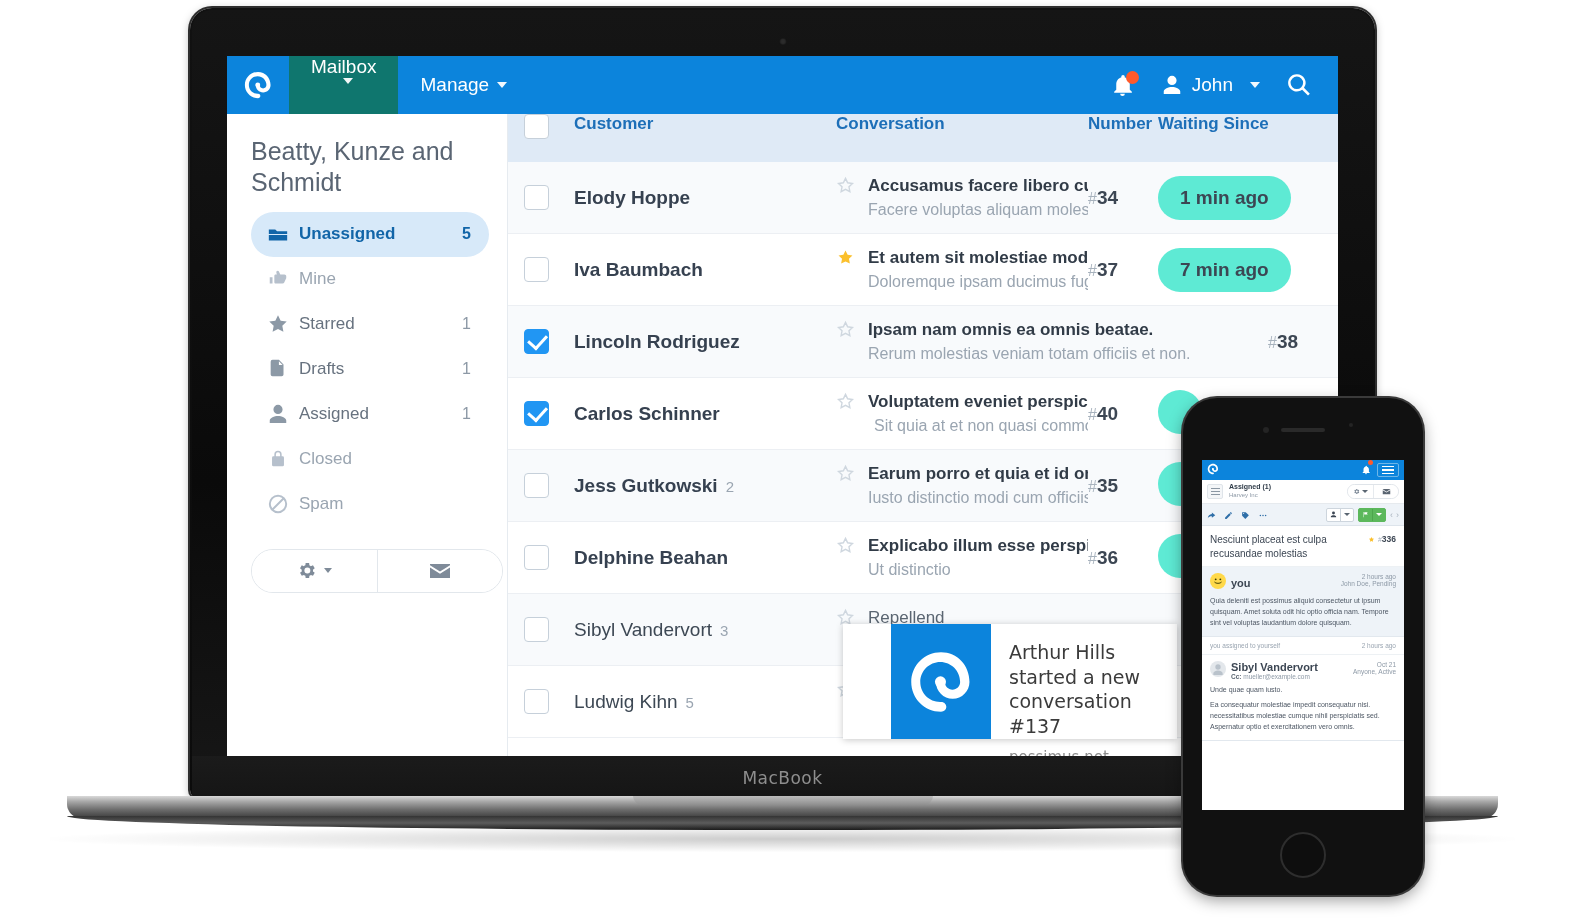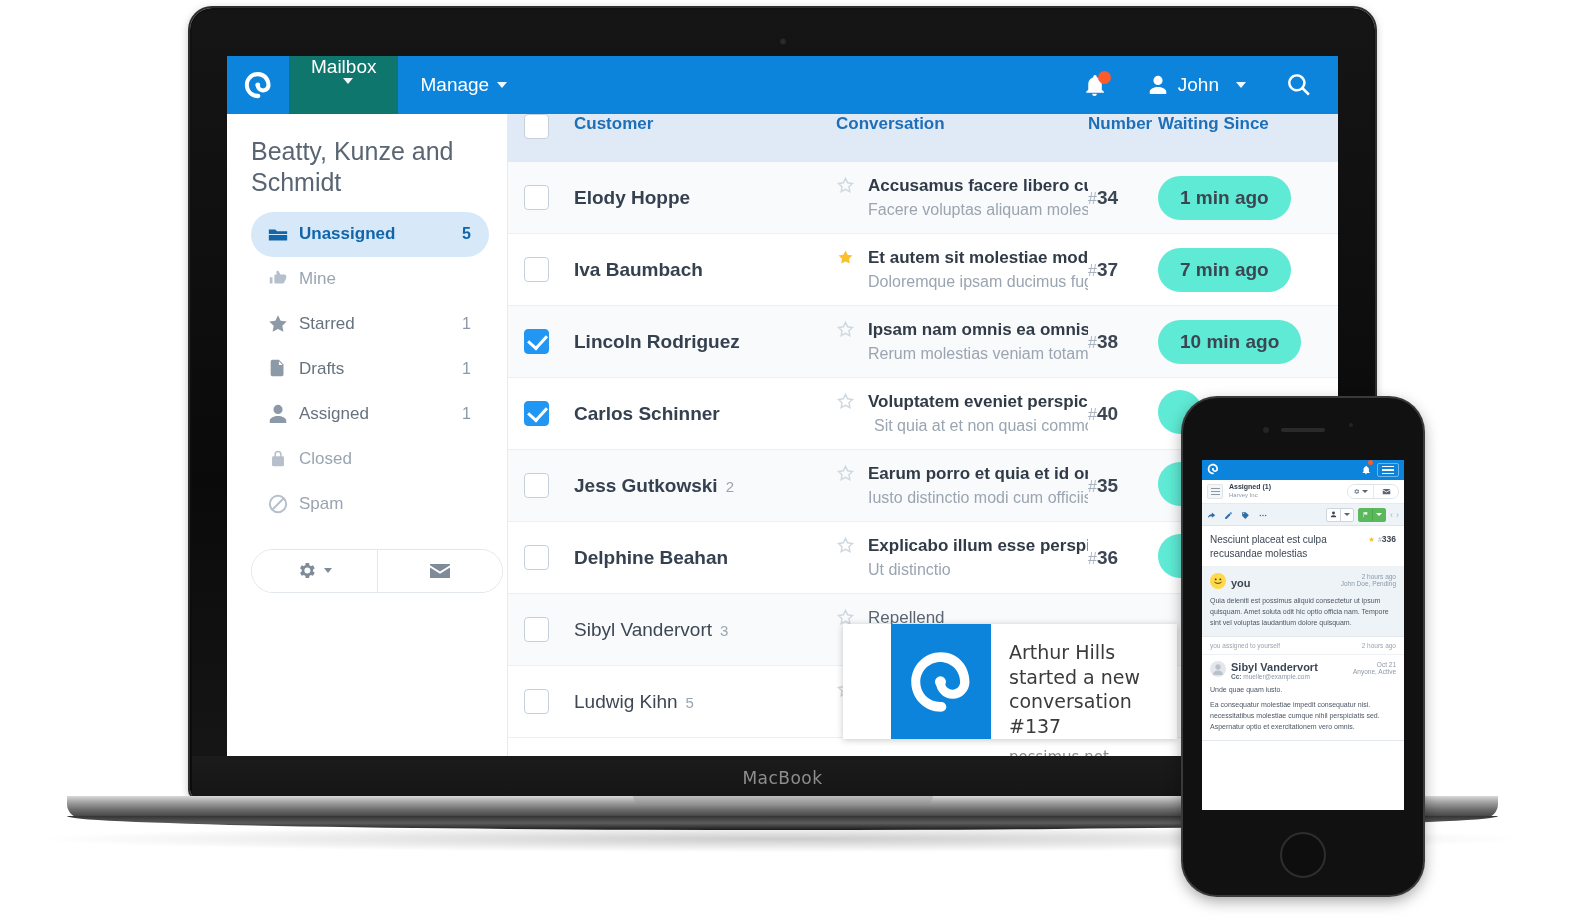--- a/index.html
+++ b/index.html
@@ -59,21 +59,21 @@
   
   .navbar { height:58px; background:#0c84dc; display:flex; align-items:stretch; position:relative; }
   .nav-logo { width:62px; display:flex; align-items:center; justify-content:center; }
   .nav-logo svg { width:30px; height:30px; }
   .nav-item {
     display:flex; align-items:center; padding:0 22px; color:#fff;
     font-size:19px; cursor:pointer; white-space:nowrap;
   }
   .nav-item.active { background:#0f766e;flex-direction:column; }
   .nav-caret { margin-left:8px; border-left:5px solid transparent; border-right:5px solid transparent; border-top:6px solid #fff; opacity:.95; }
-  .nav-right { margin-left:auto; display:flex; align-items:center; padding-right:26px; gap:40px; }
+  .nav-right { margin-left:auto; display:flex; align-items:center; padding-right:26px; gap:26px; }
   .nav-ico { color:#fff; display:flex; align-items:center; cursor:pointer; position:relative; }
   .nav-ico svg { fill:#fff; }
   .bell-dot { position:absolute; right:-4px; top:-2px; width:13px; height:13px; border-radius:50%; background:#ff5a2b; }
   .nav-user { display:flex; align-items:center; gap:9px; color:#fff; font-size:19px; cursor:pointer; }
 
   
   .app-body { display:flex; height:642px; background:#fff; }
 
   
   .sidebar { width:280px; background:#fff; padding:22px 18px 0 24px; flex:none; }
@@ -425,21 +425,20 @@
                     <path d="M12 3l2.7 5.6 6.1.8-4.4 4.3 1.1 6L12 16.9 6.5 19.7l1.1-6L3.2 9.4l6.1-.8z"></path>
                   </svg></span>
               <div class="conv-texts">
                 <div class="conv-subj">Ipsam nam omnis ea omnis beatae.</div>
                 <div class="conv-prev">
                     <span>Rerum molestias veniam totam officiis et non.</span>
                   </div>
               </div>
             </div>
             <div class="col-num num-cell"><span class="hash">#</span><span>38</span></div>
-            <div class="col-wait"><span class="wait-pill">10 min ago</span></div>
           </div>
 
           <div class="conv-row">
             <div class="col-chk">
                 <span class="chk on"></span>
               </div>
             <div class="col-cust">
               <div class="cust-name">
                   <span>Carlos Schinner</span>
                 </div>

